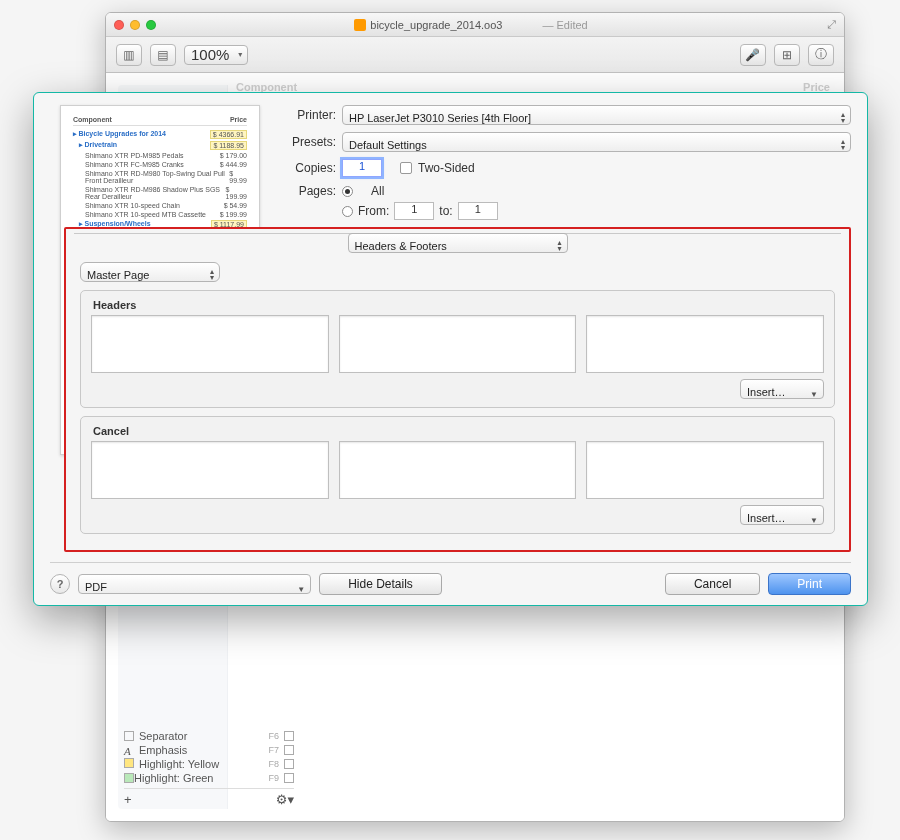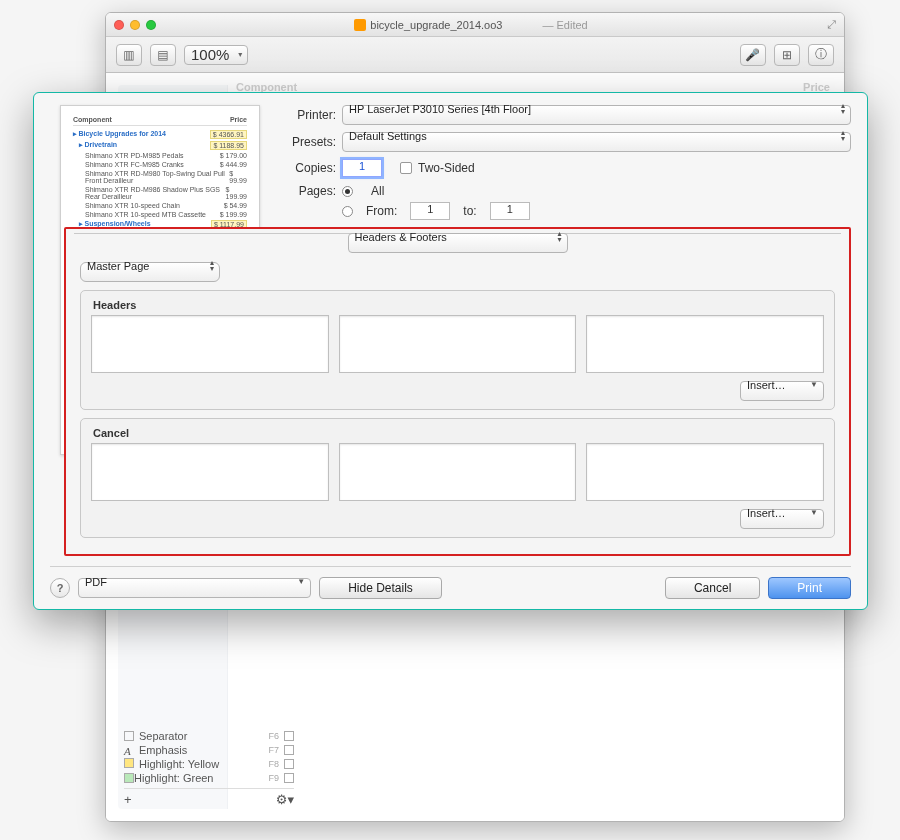--- a/index.html
+++ b/index.html
@@ -115,22 +115,22 @@
   .pgbtn{width:22px;height:18px;border:1px solid #b8b8b8;background:linear-gradient(#fff,#e6e6e6);display:flex;align-items:center;justify-content:center;font-size:9px;color:#555;}
   .pgbtn:first-child{border-radius:4px 0 0 4px;}
   .pgbtn:last-child{border-radius:0 4px 4px 0;border-left:none;}
   .pgidx{font-size:11px;color:#444;}
 
   .settings-col{flex:1;}
   .form-row{display:flex;align-items:center;gap:6px;margin-bottom:7px;}
   .form-row label.lbl{width:52px;text-align:right;color:#333;font-size:12px;}
   .pop{
     flex:1;height:20px;border:1px solid #b4b4b4;border-radius:4px;
-    background:linear-gradient(#fff,#eee);padding:0 18px 12px 6px;font-size:11px;
-    display:flex;align-items:center;position:relative;color:#222;
+    background:linear-gradient(#fff,#eee);padding:0 18px 0 6px;font-size:11px;
+    display:flex;align-items:flex-end;position:relative;color:#222;
   }
   .pop .ar{position:absolute;right:5px;color:#555;font-size:8px;display:flex;flex-direction:column;line-height:6px;}
   .num-in{
     width:40px;height:18px;border:1px solid #8fa6ff;background:#fff;
     text-align:center;font-size:11px;box-shadow:0 0 3px rgba(80,120,255,0.6);
   }
   .num-in.plain{border:1px solid #bbb;box-shadow:none;}
   .chkb{width:12px;height:12px;border:1px solid #999;border-radius:2px;background:#fff;}
   .radio{width:11px;height:11px;border:1px solid #888;border-radius:50%;background:#fff;display:inline-flex;align-items:center;justify-content:center;}
   .radio.sel:after{content:"";width:5px;height:5px;background:#333;border-radius:50%;}
@@ -377,21 +377,21 @@
         <div class="chkb"></div>
         <span style="font-size:12px;">Two-Sided</span>
       </div>
       <div class="form-row" style="align-items:flex-start;">
         <label class="lbl">Pages:</label>
         <div>
           <div style="display:flex;align-items:center;gap:18px;margin-bottom:4px;">
             <span class="radio sel"></span>
             <span style="font-size:12px;">All</span>
           </div>
-          <div style="display:flex;align-items:center;gap:13px;">
+          <div style="display:flex;align-items:center;gap:5px;">
             <span class="radio"></span>
             <span style="font-size:12px;">From:</span>
             <div class="num-in plain">1</div>
             <span style="font-size:12px;">to:</span>
             <div class="num-in plain">1</div>
           </div>
         </div>
       </div>
 
       <div class="hf-panel">

